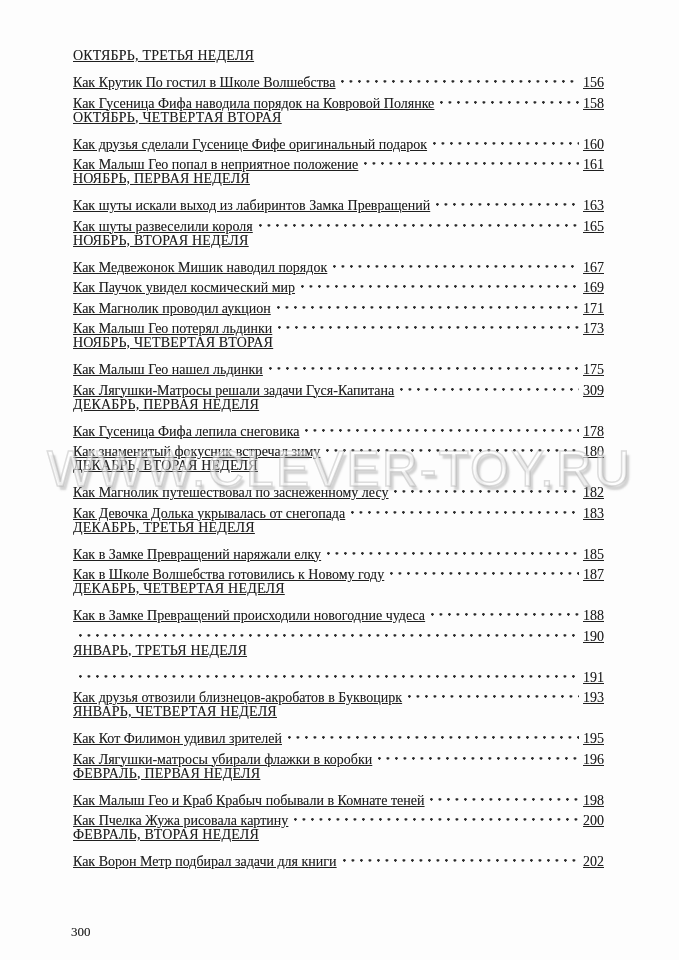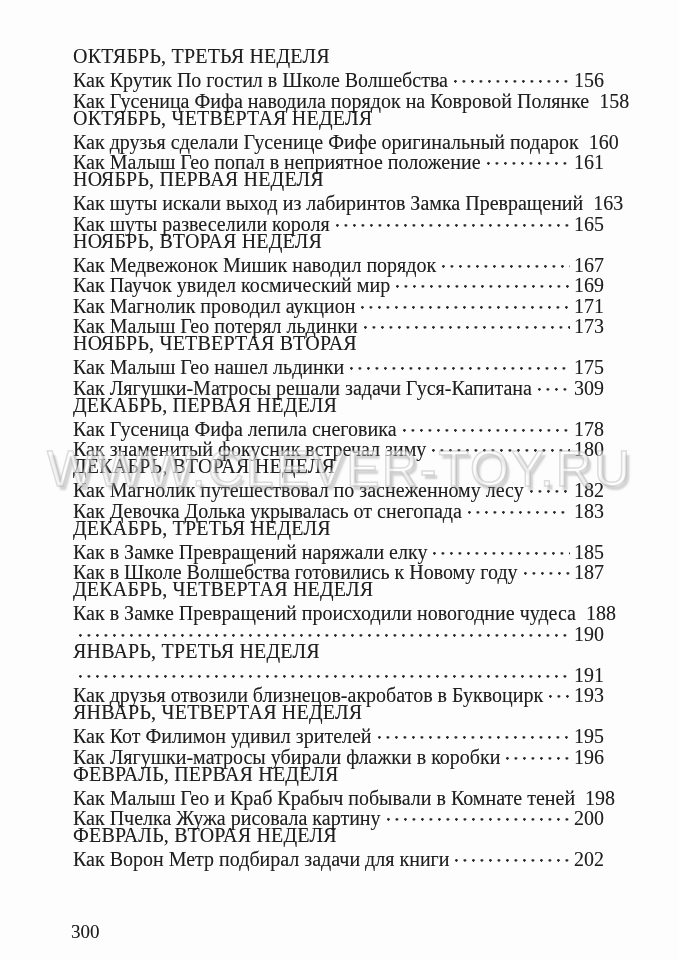--- a/index.html
+++ b/index.html
@@ -18,23 +18,24 @@
   }
   .toc {
     position: absolute;
     left: 73px;
     top: 46px;
     width: 531px;
   }
   .toc-line {
     height: 20.5px;
     line-height: 20.5px;
-    font-size: 20px;
+    font-size: 14px;
     white-space: nowrap;
     text-shadow: 0 0 0.4px rgba(0,0,0,0.35);
+    text-decoration: underline;
   }
   .toc-heading {
     letter-spacing: 0.2px;
   }
   .toc-entry {
     display: flex;
     align-items: baseline;
   }
   .toc-entry .title {
     flex: 0 0 auto;
@@ -65,21 +66,21 @@
     color: rgba(255,255,255,0.55);
     -webkit-text-stroke: 1.5px rgba(170,170,170,0.40);
     text-shadow: 3px 4px 2px rgba(145,145,145,0.40);
     pointer-events: none;
     z-index: 5;
   }
   .footer-pagenum {
     position: absolute;
     left: 71px;
     top: 921px;
-    font-size: 19px;
+    font-size: 13px;
     line-height: 22px;
     text-shadow: 0 0 0.4px rgba(0,0,0,0.35);
   }
 </style>
 </head>
 <body>
 
 <div class="page">
   <div class="watermark">WWW.CLEVER-TOY.RU</div>
 
@@ -88,21 +89,21 @@
       <div class="toc-line toc-entry">
         <span class="title">Как Крутик По гостил в Школе Волшебства</span>
         <span class="leader"></span>
         <span class="pagenum">156</span>
       </div>
       <div class="toc-line toc-entry">
         <span class="title">Как Гусеница Фифа наводила порядок на Ковровой Полянке</span>
         <span class="leader"></span>
         <span class="pagenum">158</span>
       </div>
-      <div class="toc-line toc-heading">ОКТЯБРЬ, ЧЕТВЕРТАЯ НЕДЕЛЯ</div>
+      <div class="toc-line toc-heading">ОКТЯБРЬ, ЧЕТВЕРТАЯ ВТОРАЯ</div>
       <div class="toc-line toc-entry">
         <span class="title">Как друзья сделали Гусенице Фифе оригинальный подарок</span>
         <span class="leader"></span>
         <span class="pagenum">160</span>
       </div>
       <div class="toc-line toc-entry">
         <span class="title">Как Малыш Гео попал в неприятное положение</span>
         <span class="leader"></span>
         <span class="pagenum">161</span>
       </div>

